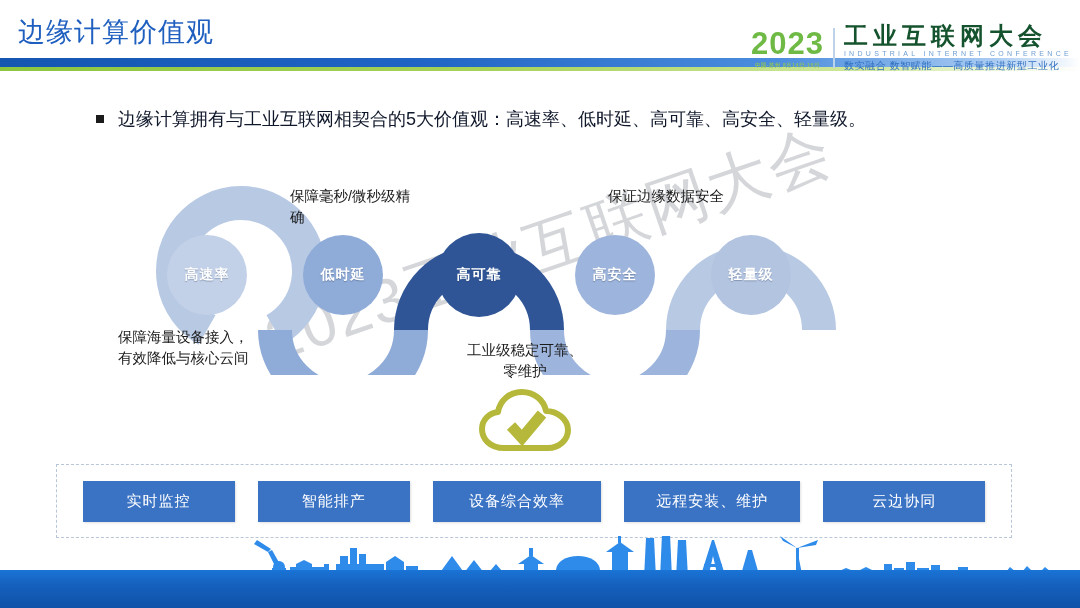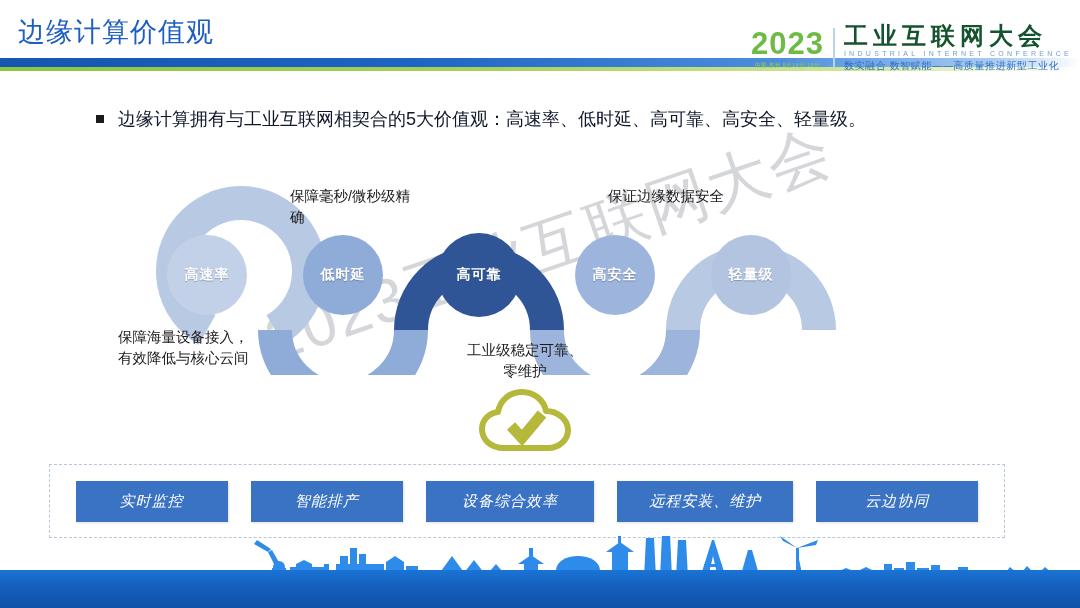--- a/index.html
+++ b/index.html
@@ -63,22 +63,22 @@
   
   #watermark{
     position:absolute;left:268px;top:300px;
     font-size:62px;color:rgba(120,128,138,.32);
     white-space:nowrap;transform:rotate(-19deg);transform-origin:0 50%;
     font-weight:normal;letter-spacing:2px;pointer-events:none;
   }
 
   
   #boxes-frame{
-    position:absolute;left:49px;top:464px;width:956px;height:74px;
-    border:1px dashed #b9c6d8;box-sizing:border-box;font-style:italic;
+    position:absolute;left:56px;top:464px;width:956px;height:74px;
+    border:1px dashed #b9c6d8;box-sizing:border-box;
   }
   #boxes-row{
     position:absolute;left:0;top:0;width:100%;height:100%;
     display:flex;align-items:center;justify-content:space-around;padding:0 14px;box-sizing:border-box;
   }
   .box{
     background:#3a73c4;color:#ffffff;font-size:15px;letter-spacing:1px;
     padding:11px 0;text-align:center;white-space:nowrap;
     box-shadow:1px 1px 2px rgba(0,0,0,.12);
   }

